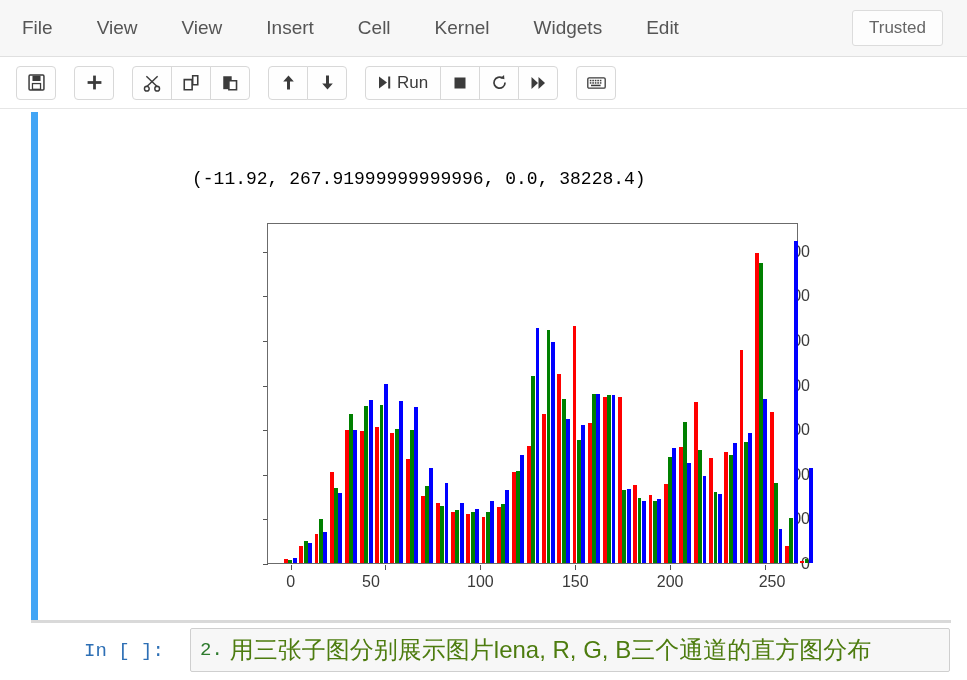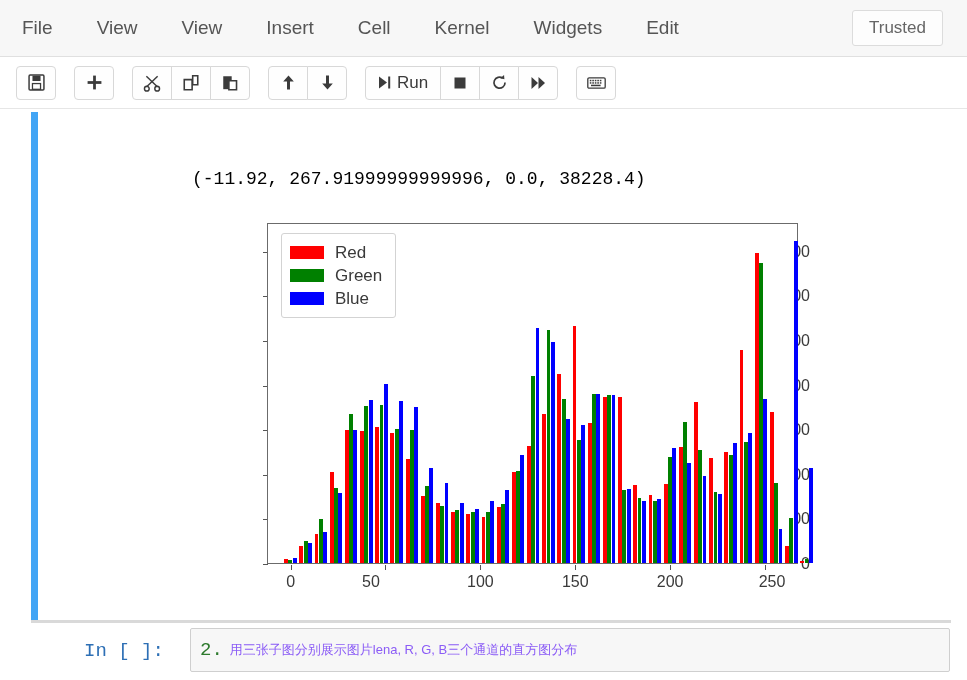--- a/index.html
+++ b/index.html
@@ -125,21 +125,21 @@
     position: absolute; left: 84px; top: 531px;
     font-family: "Liberation Mono", monospace; font-size: 19px; color: #2d6fb5;
     white-space: pre;
   }
   .md-box {
     position: absolute; left: 190px; top: 519px; width: 760px; height: 44px;
     background: #f7f7f7; border: 1px solid #cfcfcf; border-radius: 2px;
     display: flex; align-items: center; padding: 0 9px; overflow: hidden;
   }
   .md-num { color: #2d7a2d; font-family: "Liberation Mono", monospace; font-size: 19px; }
-  .md-text { color: #8b5cf6; font-size: 13px; font-family: "Liberation Sans", sans-serif; white-space: nowrap; text-align: right; }
+  .md-text { color: #4d7c0f; font-size: 24px; font-family: "Liberation Sans", sans-serif; white-space: nowrap; text-align: right; }
   .watermark {
     position: absolute; left: 790px; top: 531px;
     font-size: 20px; color: #b9b9b9; white-space: nowrap; letter-spacing: 1px;
   }
 </style>
 </head>
 <body>
 
 <div id="root">
 
@@ -413,34 +413,20 @@
             <div class="bar" style="left: 501.971px; width: 3.87364px; height: 150.749px; background: rgb(255, 0, 0);"></div>
             <div class="bar" style="left: 506.245px; width: 3.87364px; height: 80.2806px; background: rgb(0, 128, 0);"></div>
             <div class="bar" style="left: 510.518px; width: 3.87364px; height: 33.8963px; background: rgb(0, 0, 255);"></div>
             <div class="bar" style="left: 517.151px; width: 3.87364px; height: 16.9481px; background: rgb(255, 0, 0);"></div>
             <div class="bar" style="left: 521.425px; width: 3.87364px; height: 45.4924px; background: rgb(0, 128, 0);"></div>
             <div class="bar" style="left: 525.699px; width: 3.87364px; height: 322.015px; background: rgb(0, 0, 255);"></div>
             <div class="bar" style="left: 532.331px; width: 3.87364px; height: 1.78401px; background: rgb(255, 0, 0);"></div>
             <div class="bar" style="left: 536.605px; width: 3.87364px; height: 3.56803px; background: rgb(0, 128, 0);"></div>
             <div class="bar" style="left: 540.879px; width: 3.87364px; height: 95.4447px; background: rgb(0, 0, 255);"></div>
           </div>
-        <div class="legend">
-          <div class="legend-row">
-            <span class="legend-swatch" style="background:#FF0000"></span>
-            <span class="legend-label">Red</span>
-          </div>
-          <div class="legend-row">
-            <span class="legend-swatch" style="background:#008000"></span>
-            <span class="legend-label">Green</span>
-          </div>
-          <div class="legend-row">
-            <span class="legend-swatch" style="background:#0000FF"></span>
-            <span class="legend-label">Blue</span>
-          </div>
-        </div>
         <div id="xticks">
             <div class="xtick-label" style="left: 22.6184px;">0</div>
             <div class="xtick-mark" style="left: 22.6184px;"></div>
             <div class="xtick-label" style="left: 103px;">50</div>
             <div class="xtick-mark" style="left: 117.494px;"></div>
             <div class="xtick-label" style="left: 212.37px;">100</div>
             <div class="xtick-mark" style="left: 212.37px;"></div>
             <div class="xtick-label" style="left: 307.245px;">150</div>
             <div class="xtick-mark" style="left: 307.245px;"></div>
             <div class="xtick-label" style="left: 402.121px;">200</div>

